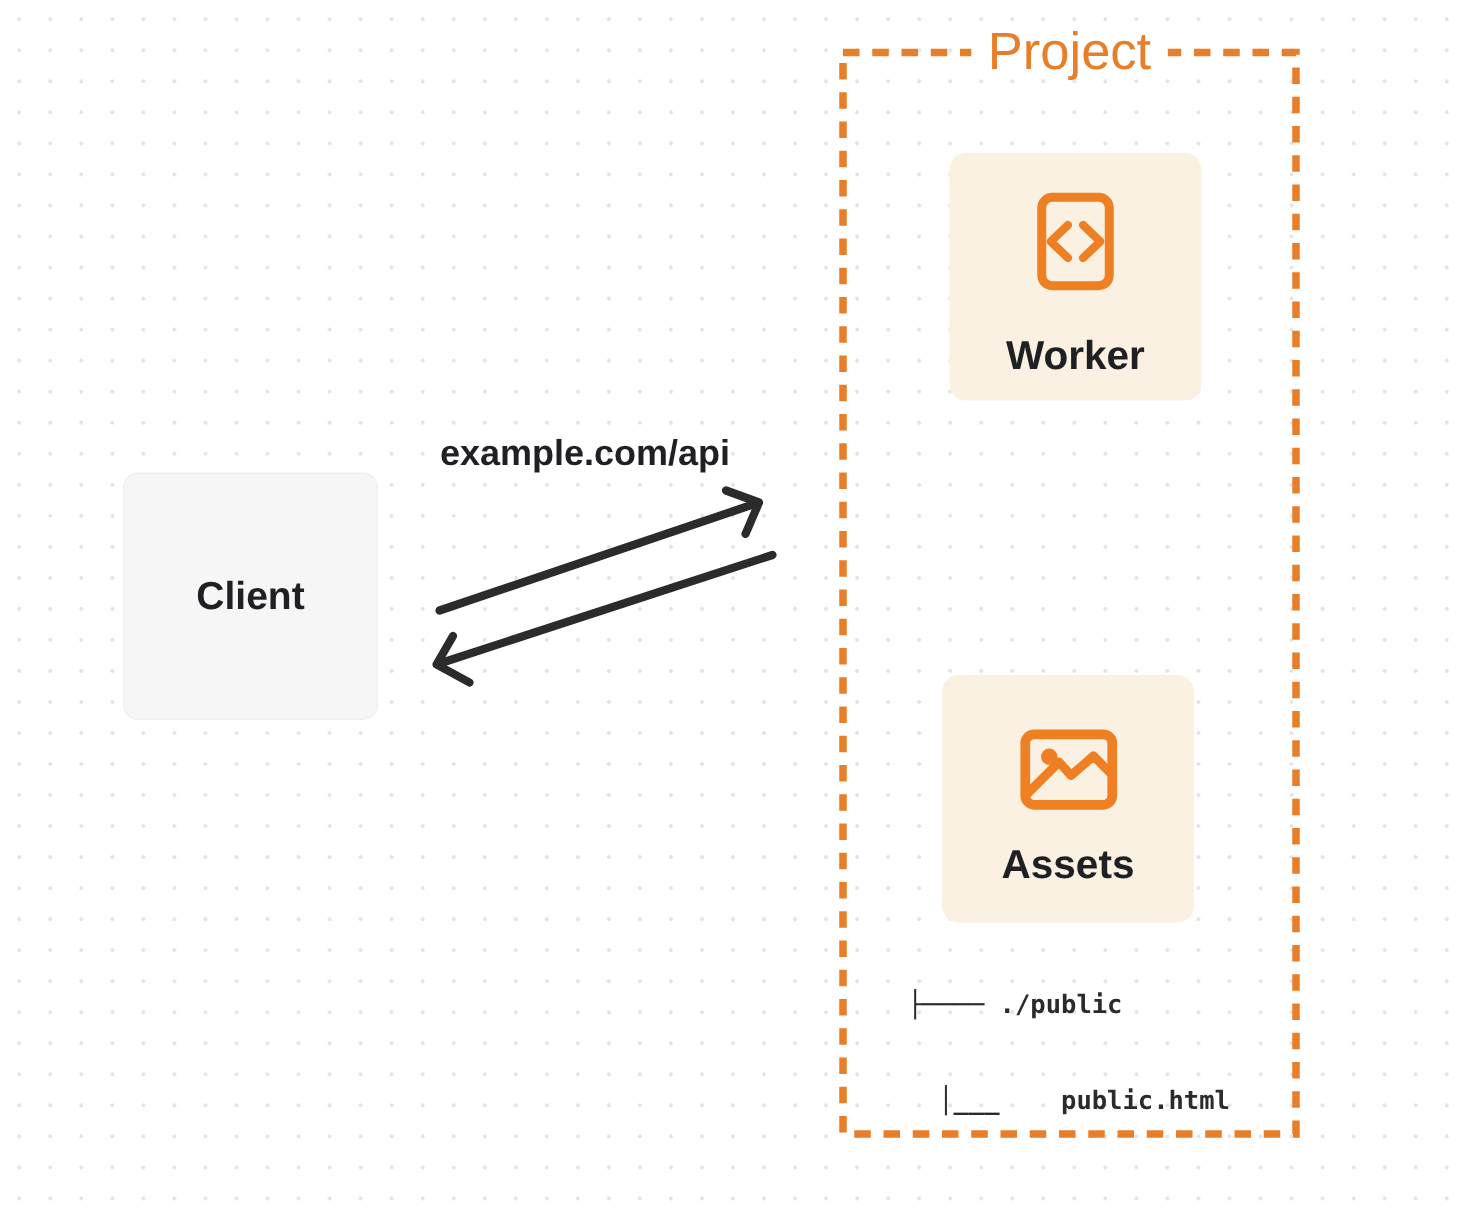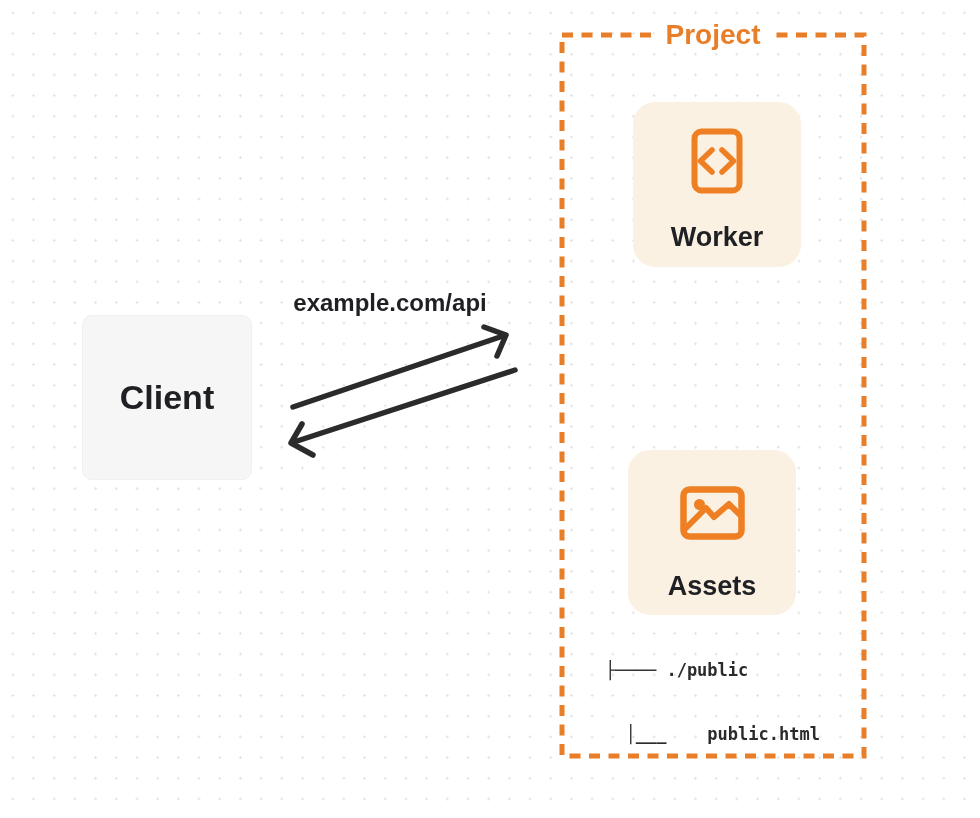--- a/index.html
+++ b/index.html
@@ -17,49 +17,49 @@
   }
   .overlay-svg{position:absolute;left:0;top:0;width:980px;height:818px;}
 
   
   .client-card{
     position:absolute;left:82px;top:315px;width:170px;height:165px;
     background:#f6f6f7;border:1px solid #f0f0f1;border-radius:10px;
     display:flex;align-items:center;justify-content:center;
     box-sizing:border-box;
   }
-  .client-card .label{font-size:34px;font-weight:bold;color:#1f2023;}
+  .client-card .label{font-size:26px;font-weight:bold;color:#1f2023;}
 
   
   .request-label{
     position:absolute;left:390px;top:289px;transform:translateX(-50%);
     font-size:24px;font-weight:bold;color:#1f2023;white-space:nowrap;
   }
 
   
   .project-label{
     position:absolute;left:713px;top:20px;transform:translateX(-50%);
-    font-size:28px;font-weight:bold;color:#e87e28;
+    font-size:35px;font-weight:normal;color:#e87e28;
     background:#ffffff;padding:0 11px;line-height:30px;white-space:nowrap;
   }
 
   
   .node-card{
     position:absolute;width:168px;height:165px;
-    background:#fbf1e3;border-radius:22px;
+    background:#fbf1e3;border-radius:11px;
     display:flex;flex-direction:column;align-items:center;
     box-sizing:border-box;
   }
   .worker-card{left:633px;top:102px;}
   .assets-card{left:628px;top:450px;}
   .node-card .icon-wrap{display:flex;align-items:center;justify-content:center;}
   .worker-card .icon-wrap{margin-top:26px;height:66px;}
   .assets-card .icon-wrap{margin-top:36px;height:54px;}
   .worker-card .label{margin-top:28px;}
-  .assets-card .label{margin-top:31px;}
+  .assets-card .label{margin-top:21px;}
   .node-card .label{font-size:27px;font-weight:bold;color:#1f2023;}
 
   
   .file-tree{
     position:absolute;left:605px;top:617px;
     font-family:"DejaVu Sans Mono",monospace;
     font-size:17px;font-weight:bold;line-height:21.4px;
     color:#2b2b2b;white-space:pre;
   }
 </style>

